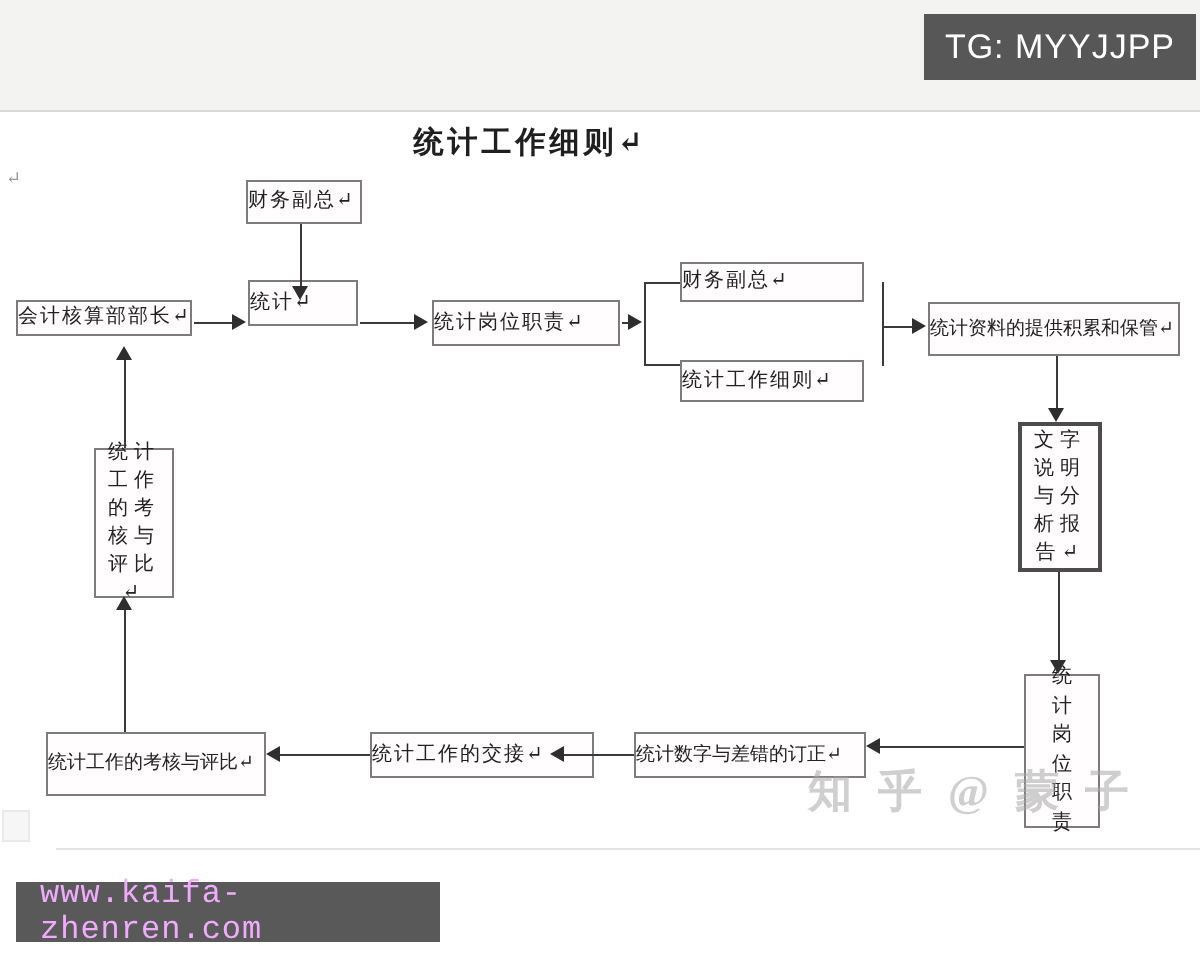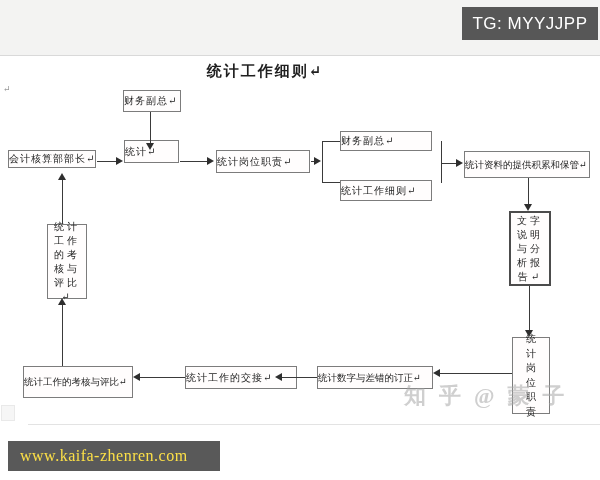--- a/index.html
+++ b/index.html
@@ -11,21 +11,21 @@
   .abs{position:absolute;}
   
   .top-strip{left:0;top:0;width:600px;height:55px;background:#f3f3f2;border-bottom:1px solid #d9d9d9;}
   .badge{
     left:462px;top:7px;width:136px;height:33px;background:#575757;
     color:#ffffff;font-family:"Liberation Sans","DejaVu Sans",sans-serif;
     font-size:17px;display:flex;align-items:center;justify-content:center;letter-spacing:.5px;
   }
   .footer-bar{
     left:8px;top:441px;width:212px;height:30px;background:#595959;
-    color:#fde047;font-family:Liberation Serif, serif;
+    color:#f0abfc;font-family:Liberation Mono, monospace;
     font-size:16px;display:flex;align-items:center;padding-left:12px;box-sizing:border-box;letter-spacing:.5px;
   }
   .page-bottom-edge{left:28px;top:424px;width:572px;height:1px;background:#e3e3e3;}
   .stray-square{left:1px;top:405px;width:12px;height:14px;background:#f6f6f6;border:1px solid #e9e9e9;}
   .stray-mark{left:3px;top:84px;font-size:9px;color:#9a9a9a;}
   
   .doc-title{
     left:0;top:62px;width:530px;text-align:center;
     font-size:15px;font-weight:bold;color:#1f1f1f;letter-spacing:2px;
   }

